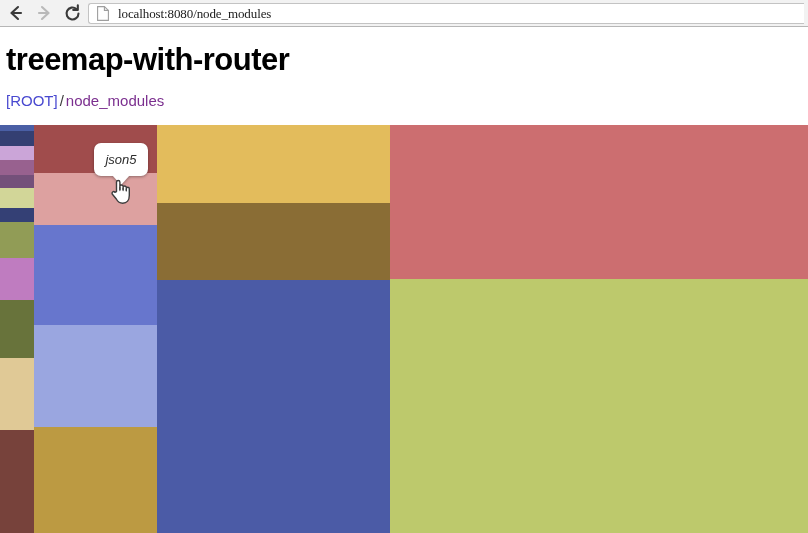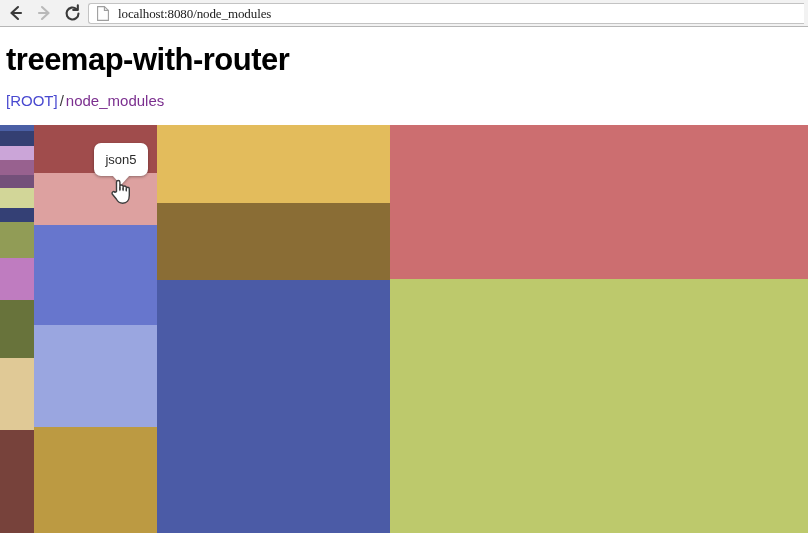--- a/index.html
+++ b/index.html
@@ -173,21 +173,21 @@
 </div>
 
 <div id="page">
 
   <div id="breadcrumb">
     <span class="crumb-root">[ROOT]</span><span class="crumb-sep">/</span><span class="crumb-current">node_modules</span>
   </div>
 
   <div id="page-title">treemap-with-router</div>
 
-  <div id="treemap" style="background: #eab308;">
+  <div id="treemap" style="background: #eab308; font-style: italic;">
 
     <div class="tile" style="left: 0px; top: 0px; width: 34px; height: 6px; background: rgb(74, 95, 165);"></div>
       <div class="tile" style="left: 0px; top: 6px; width: 34px; height: 15px; background: rgb(52, 63, 114);"></div>
       <div class="tile" style="left: 0px; top: 21px; width: 34px; height: 14px; background: rgb(203, 165, 216);"></div>
       <div class="tile" style="left: 0px; top: 35px; width: 34px; height: 15px; background: rgb(152, 97, 143);"></div>
       <div class="tile" style="left: 0px; top: 50px; width: 34px; height: 13px; background: rgb(116, 80, 122);"></div>
       <div class="tile" style="left: 0px; top: 63px; width: 34px; height: 20px; background: rgb(210, 214, 152);"></div>
       <div class="tile" style="left: 0px; top: 83px; width: 34px; height: 14px; background: rgb(52, 64, 117);"></div>
       <div class="tile" style="left: 0px; top: 97px; width: 34px; height: 36px; background: rgb(145, 156, 86);"></div>
       <div class="tile" style="left: 0px; top: 133px; width: 34px; height: 42px; background: rgb(191, 124, 192);"></div>

